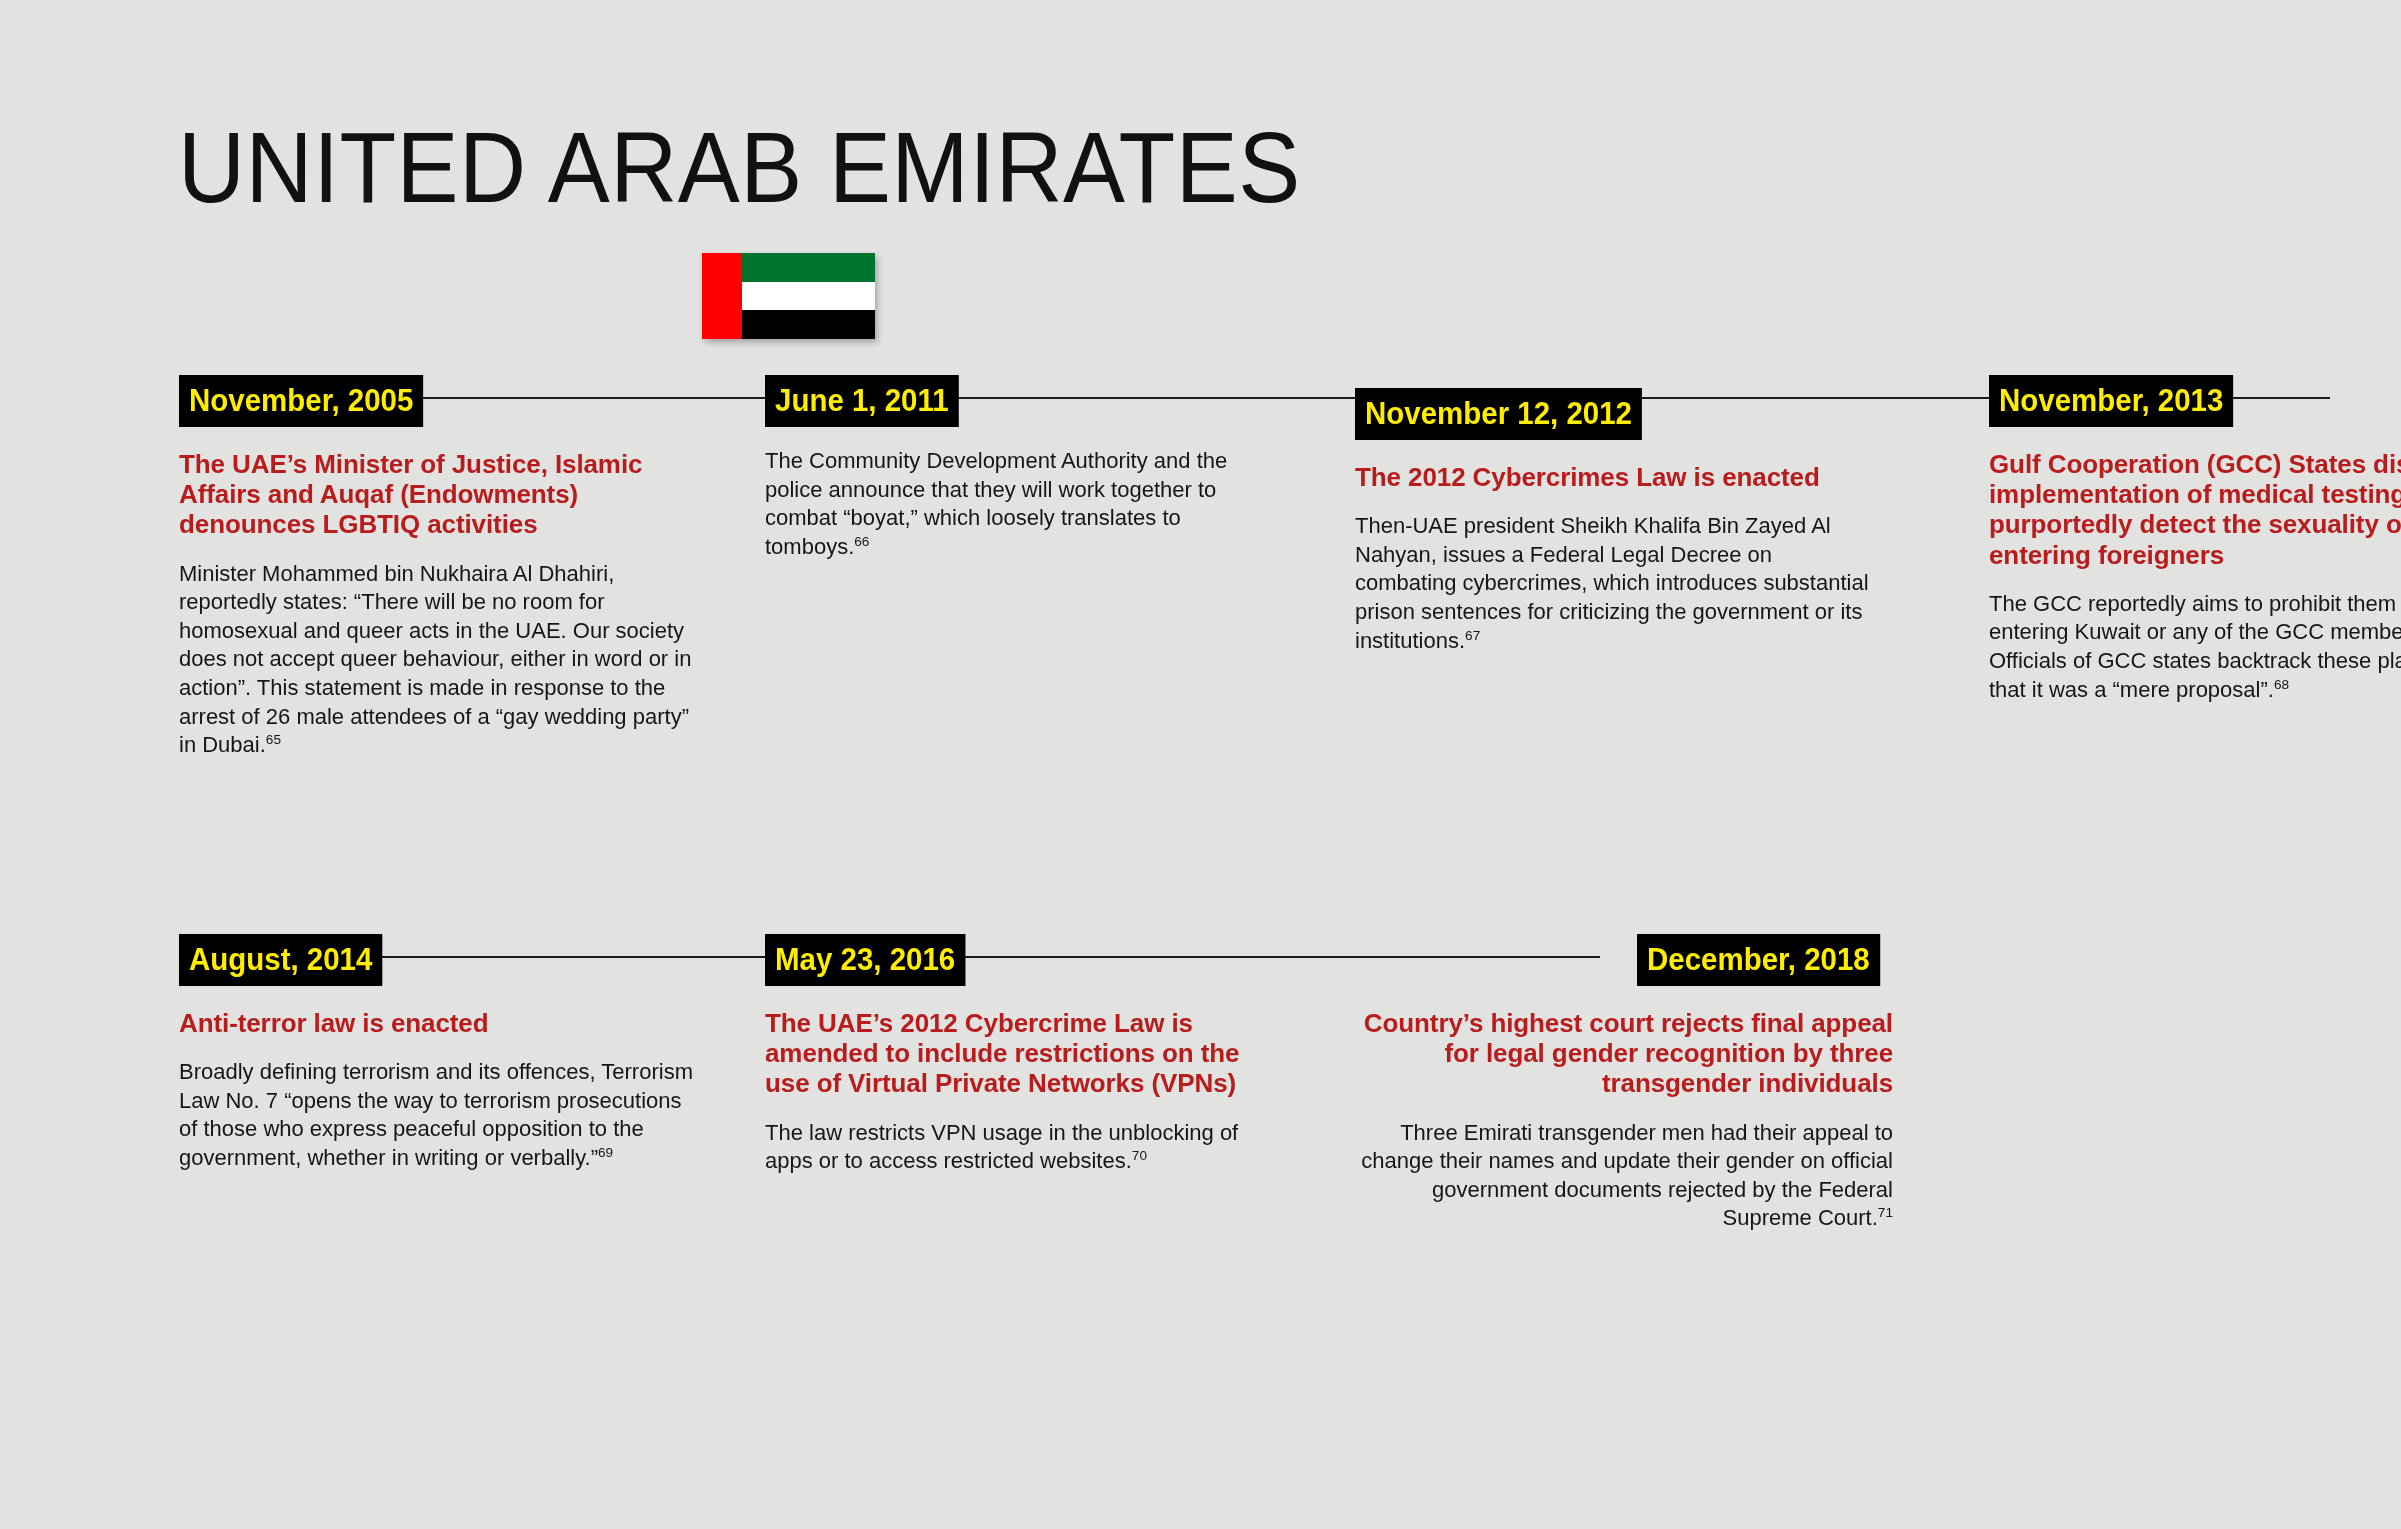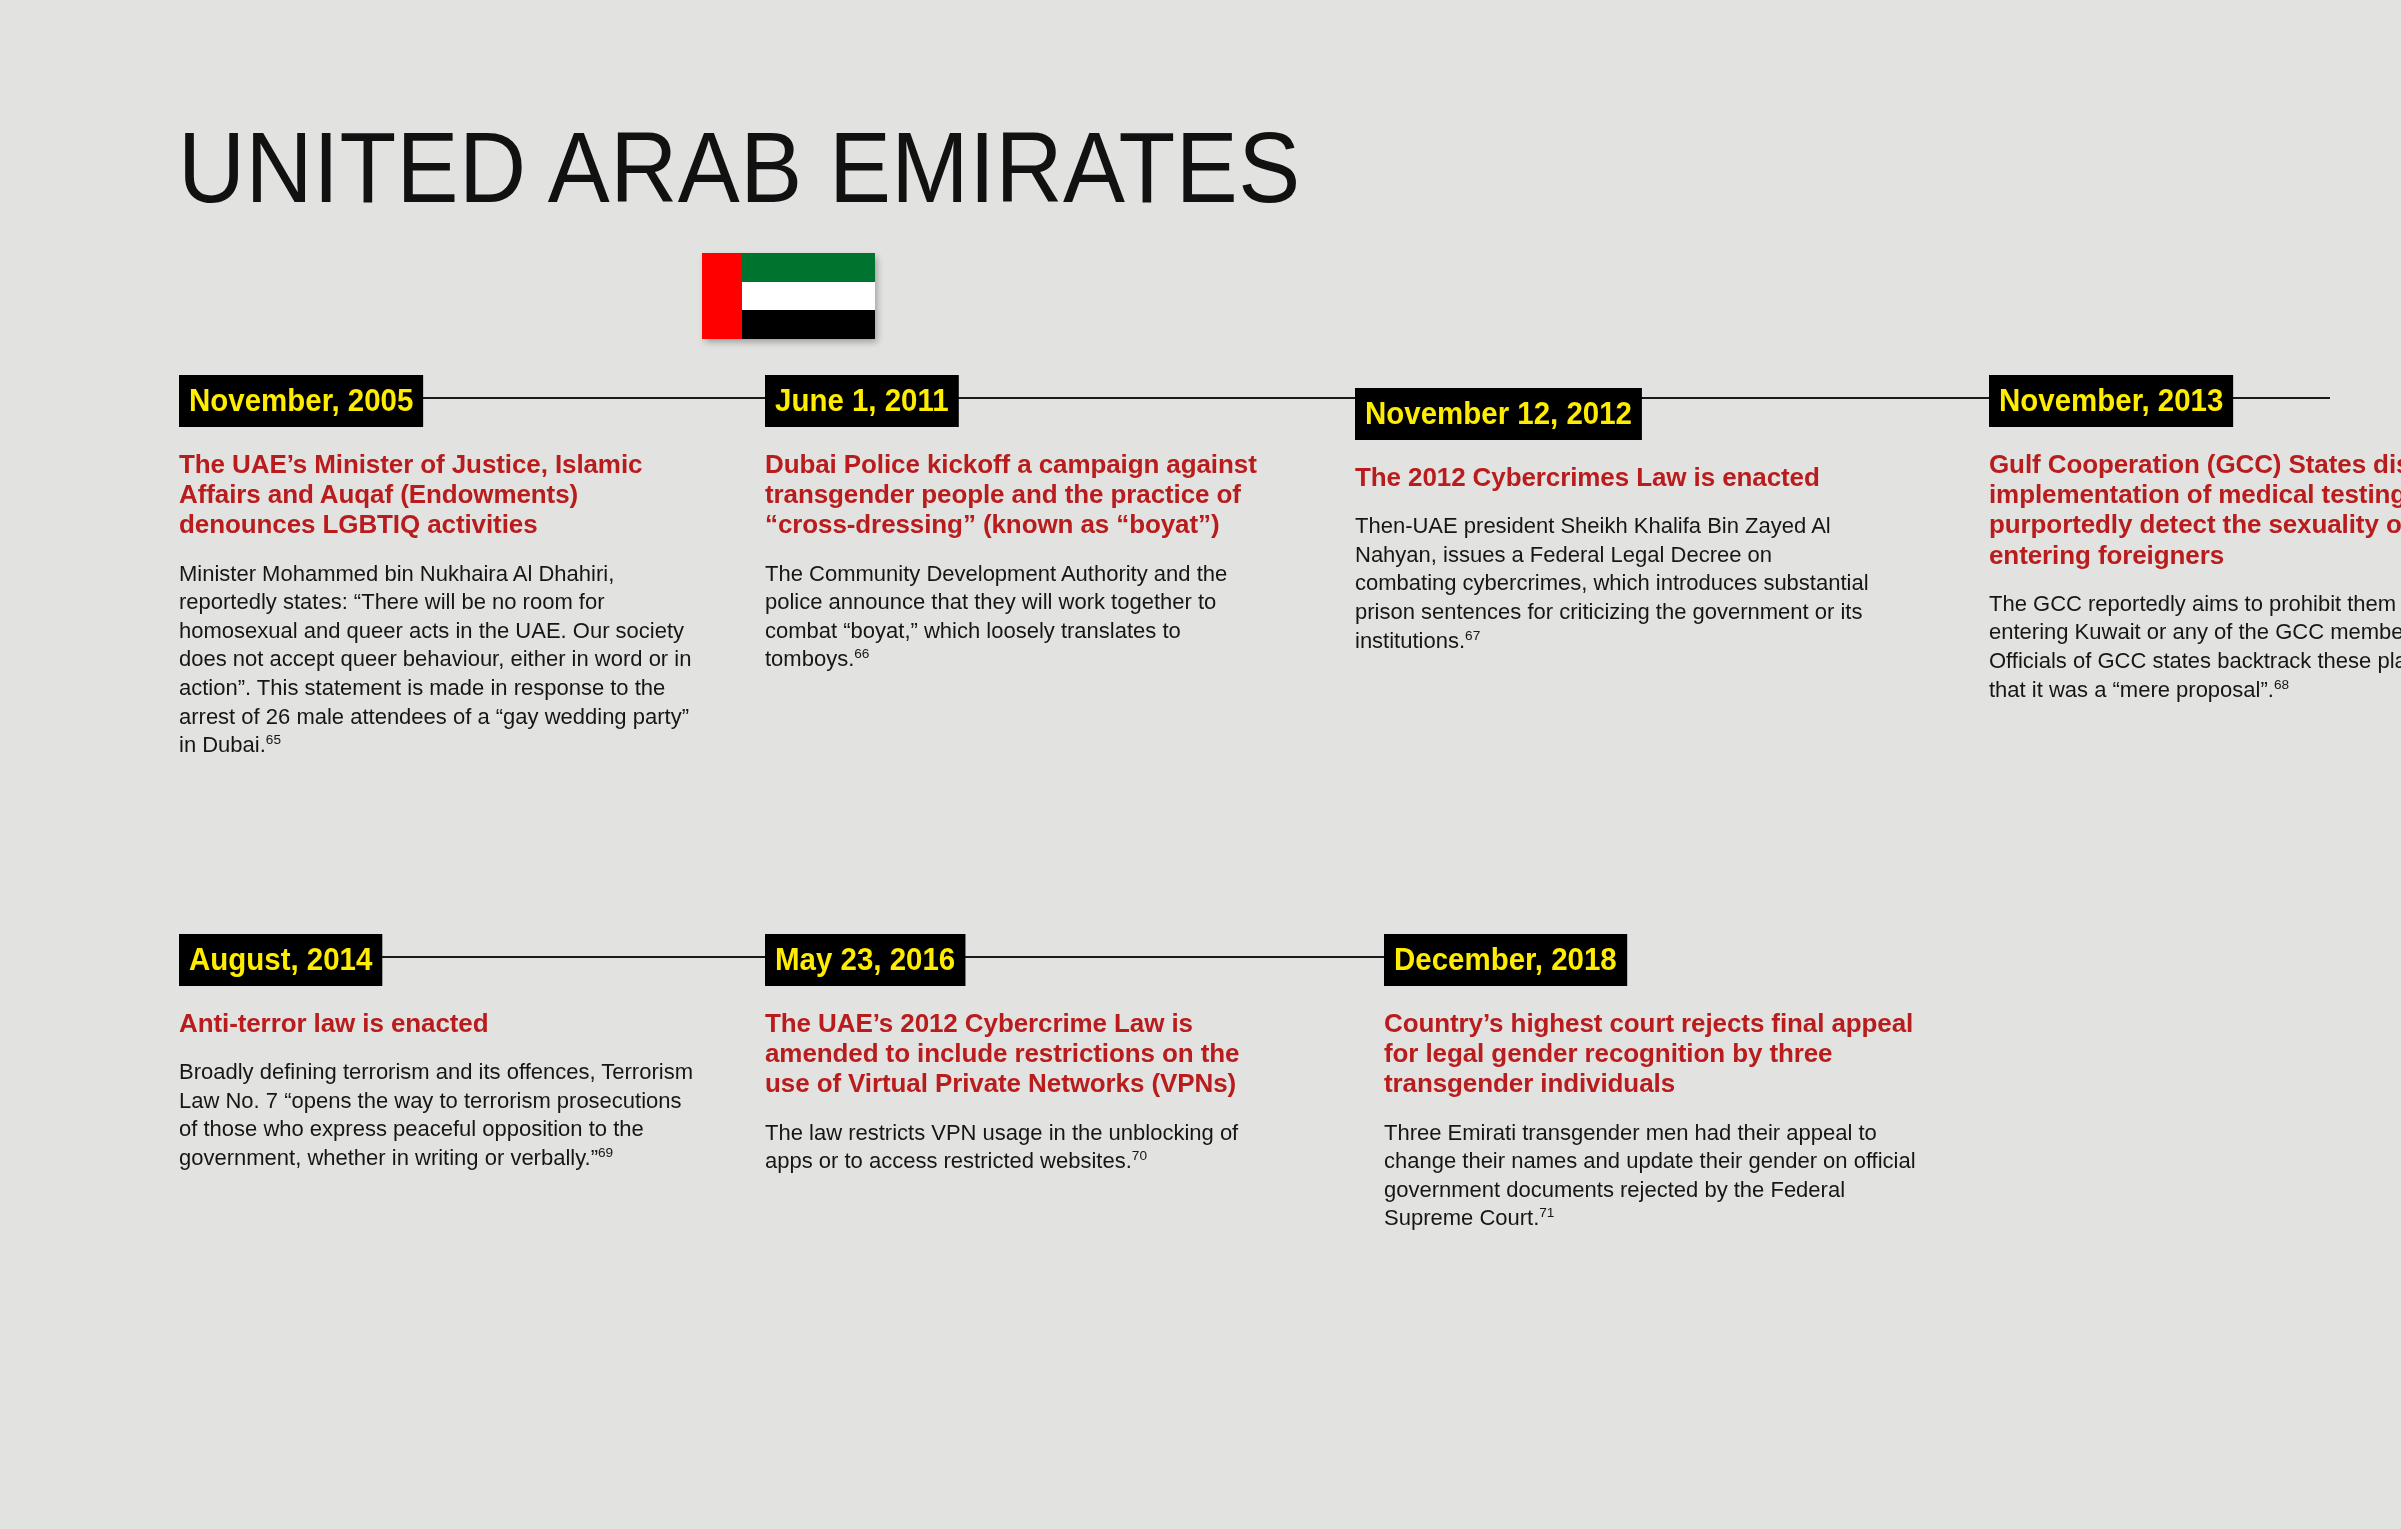--- a/index.html
+++ b/index.html
@@ -88,21 +88,21 @@
   .entry {
     position: absolute;
     top: 0;
   }
   .entry-1 { left: 179px; width: 514px; }
   .entry-2 { left: 765px; width: 519px; }
   .entry-3 { left: 1355px; width: 519px; margin-top: 13px; }
   .entry-4 { left: 1989px; width: 528px; }
   .entry-5 { left: 179px; width: 514px; }
   .entry-6 { left: 765px; width: 519px; }
-  .entry-7 { left: 1384px; width: 538px; }
+  .entry-7 { left: 1355px; width: 538px; text-align: right; }
 
   .date-badge {
     display: inline-block;
     background: #000000;
     color: #ffed00;
     font-family: "Liberation Sans Narrow", "Liberation Sans", sans-serif;
     font-weight: bold;
     font-size: 31px;
     line-height: 1;
     padding: 9.6px 10.6px 11.5px 10.6px;
@@ -157,21 +157,20 @@
     <div class="rule rule-1"></div>
 
     <div class="entry entry-1">
       <div class="date-badge">November, 2005</div>
       <div class="entry-headline">The UAE’s Minister of Justice, Islamic Affairs and Auqaf (Endowments) denounces LGBTIQ activities</div>
       <div class="entry-body"><span>Minister Mohammed bin Nukhaira Al Dhahiri, reportedly states: “There will be no room for homosexual and queer acts in the UAE. Our society does not accept queer behaviour, either in word or in action”. This statement is made in response to the arrest of 26 male attendees of a “gay wedding party” in Dubai.</span><sup>65</sup></div>
     </div>
 
     <div class="entry entry-2">
       <div class="date-badge">June 1, 2011</div>
-      <div class="entry-headline">Dubai Police kickoff a campaign against transgender people and the practice of “cross-dressing” (known as “boyat”)</div>
       <div class="entry-body"><span>The Community Development Authority and the police announce that they will work together to combat “boyat,” which loosely translates to tomboys.</span><sup>66</sup></div>
     </div>
 
     <div class="entry entry-3">
       <div class="date-badge">November 12, 2012</div>
       <div class="entry-headline">The 2012 Cybercrimes Law is enacted</div>
       <div class="entry-body"><span>Then-UAE president Sheikh Khalifa Bin Zayed Al Nahyan, issues a Federal Legal Decree on combating cybercrimes, which introduces substantial prison sentences for criticizing the government or its institutions.</span><sup>67</sup></div>
     </div>
 
     <div class="entry entry-4">

